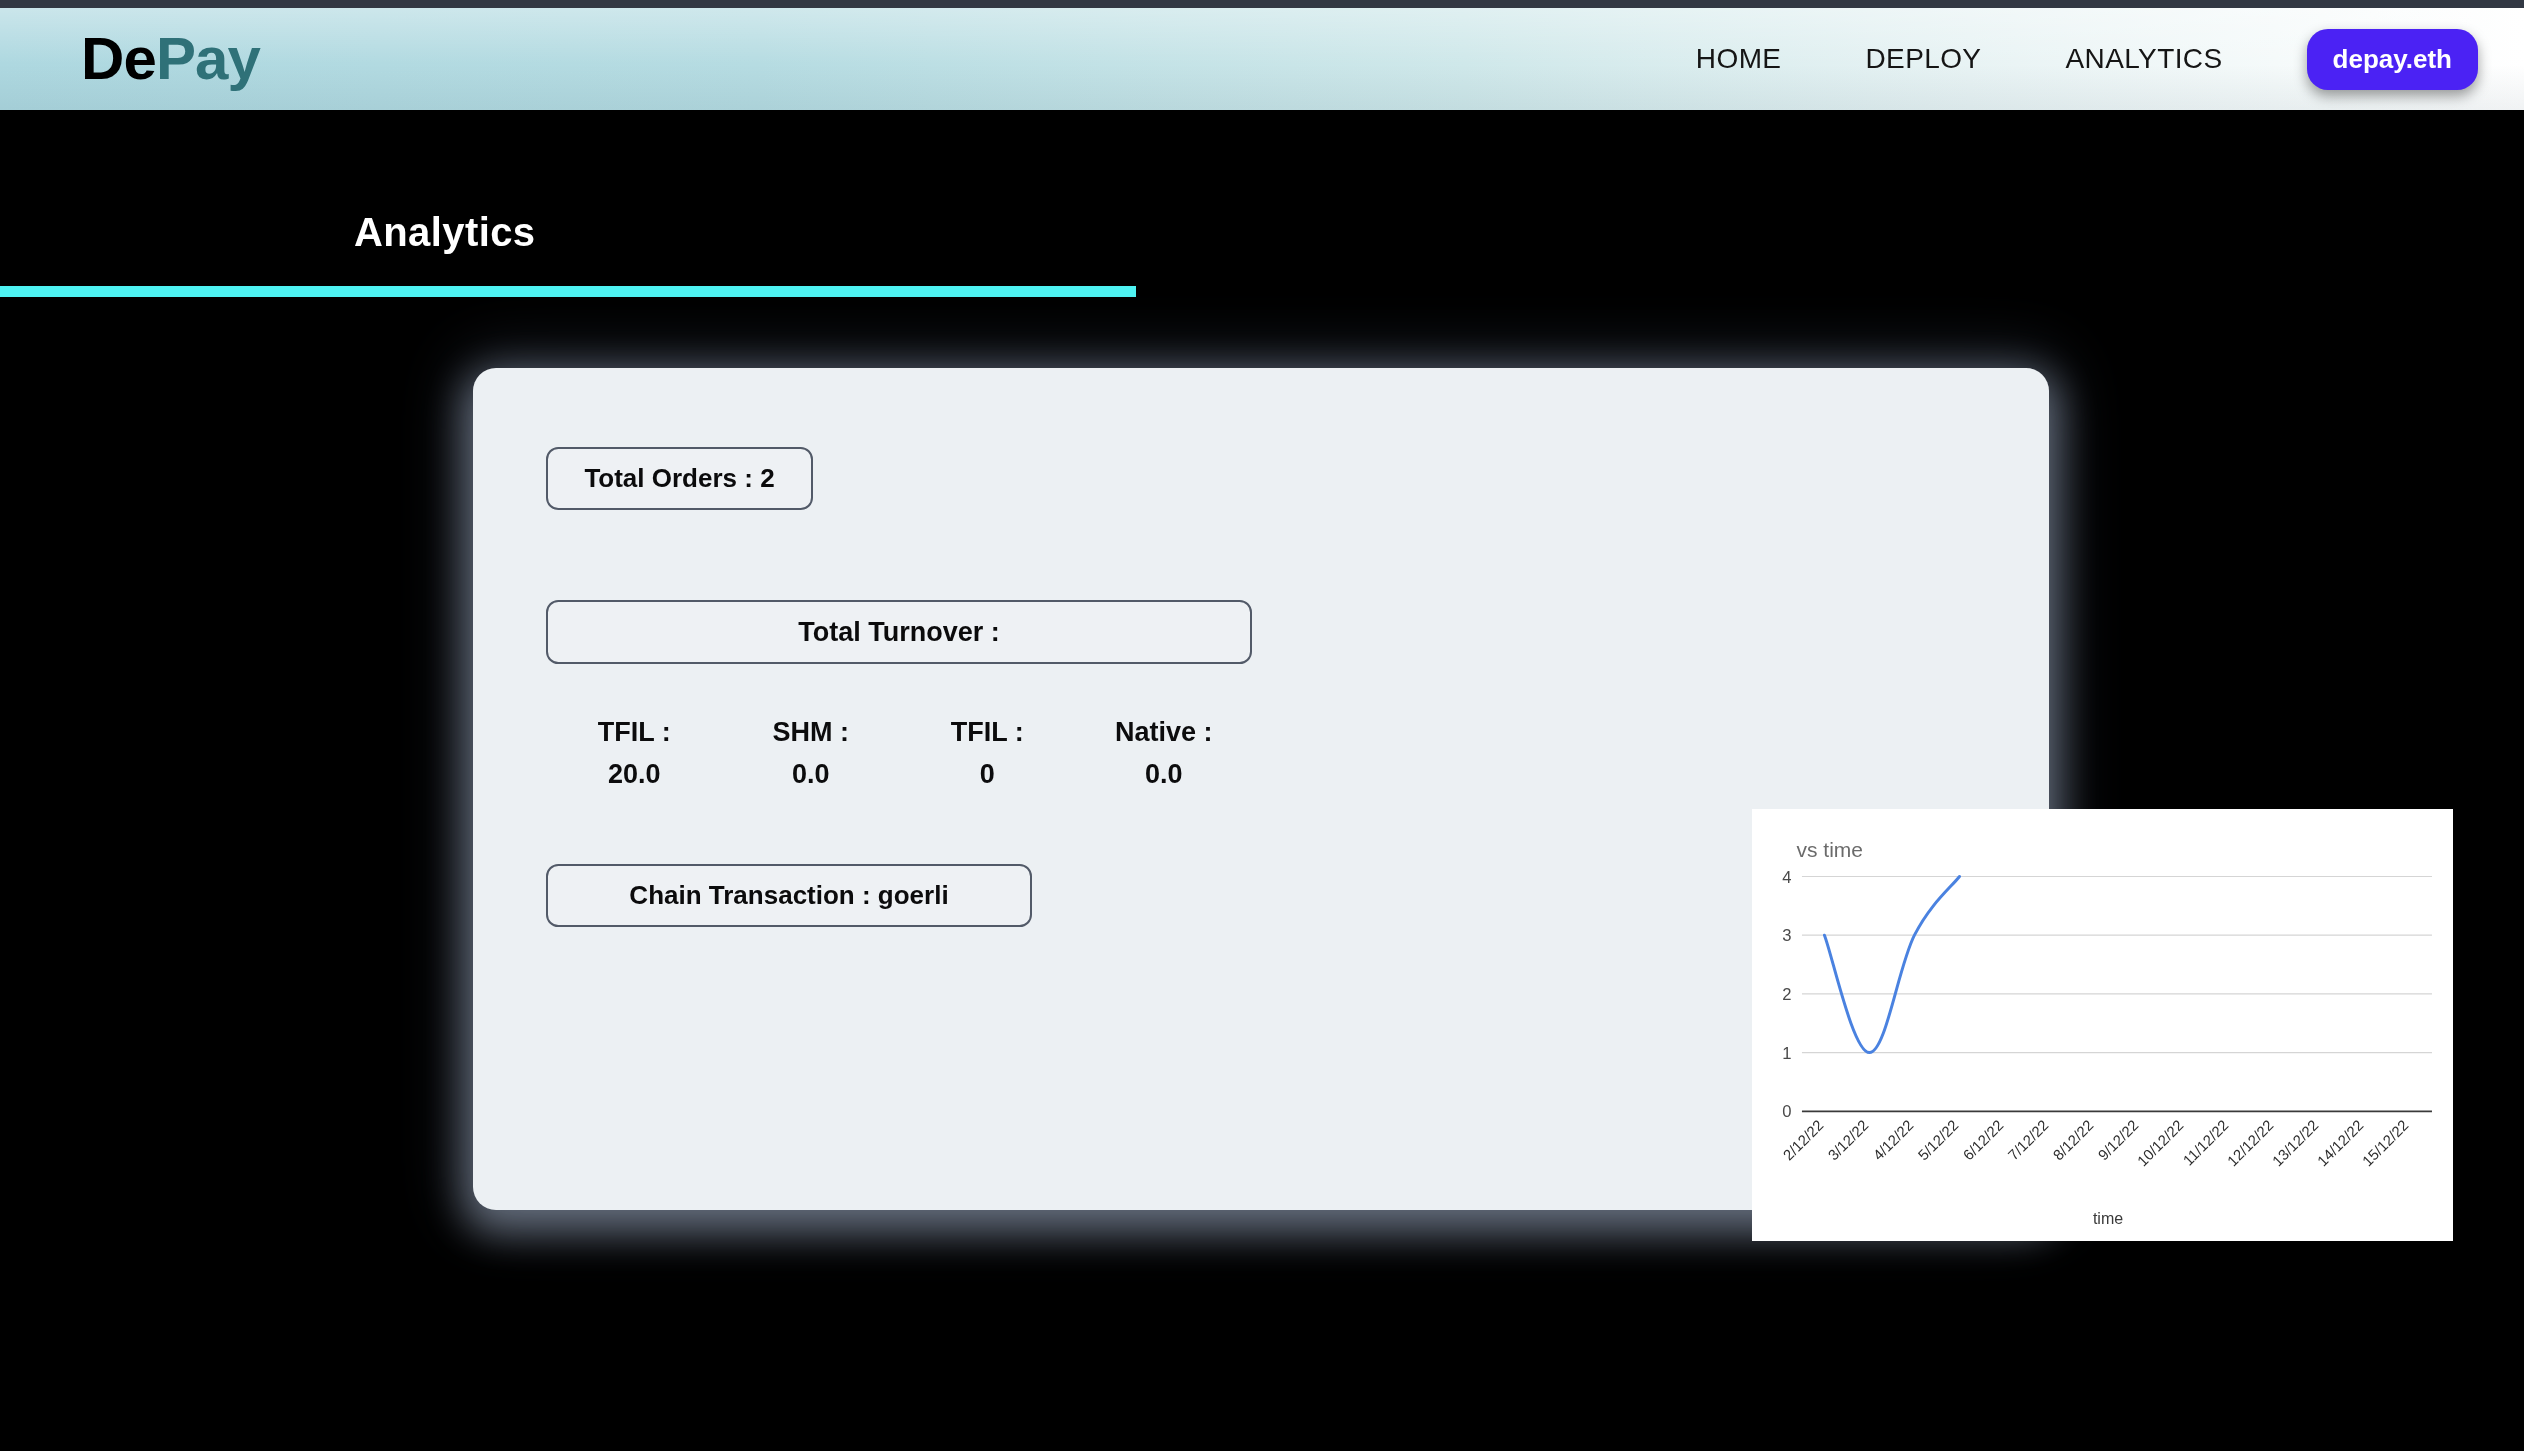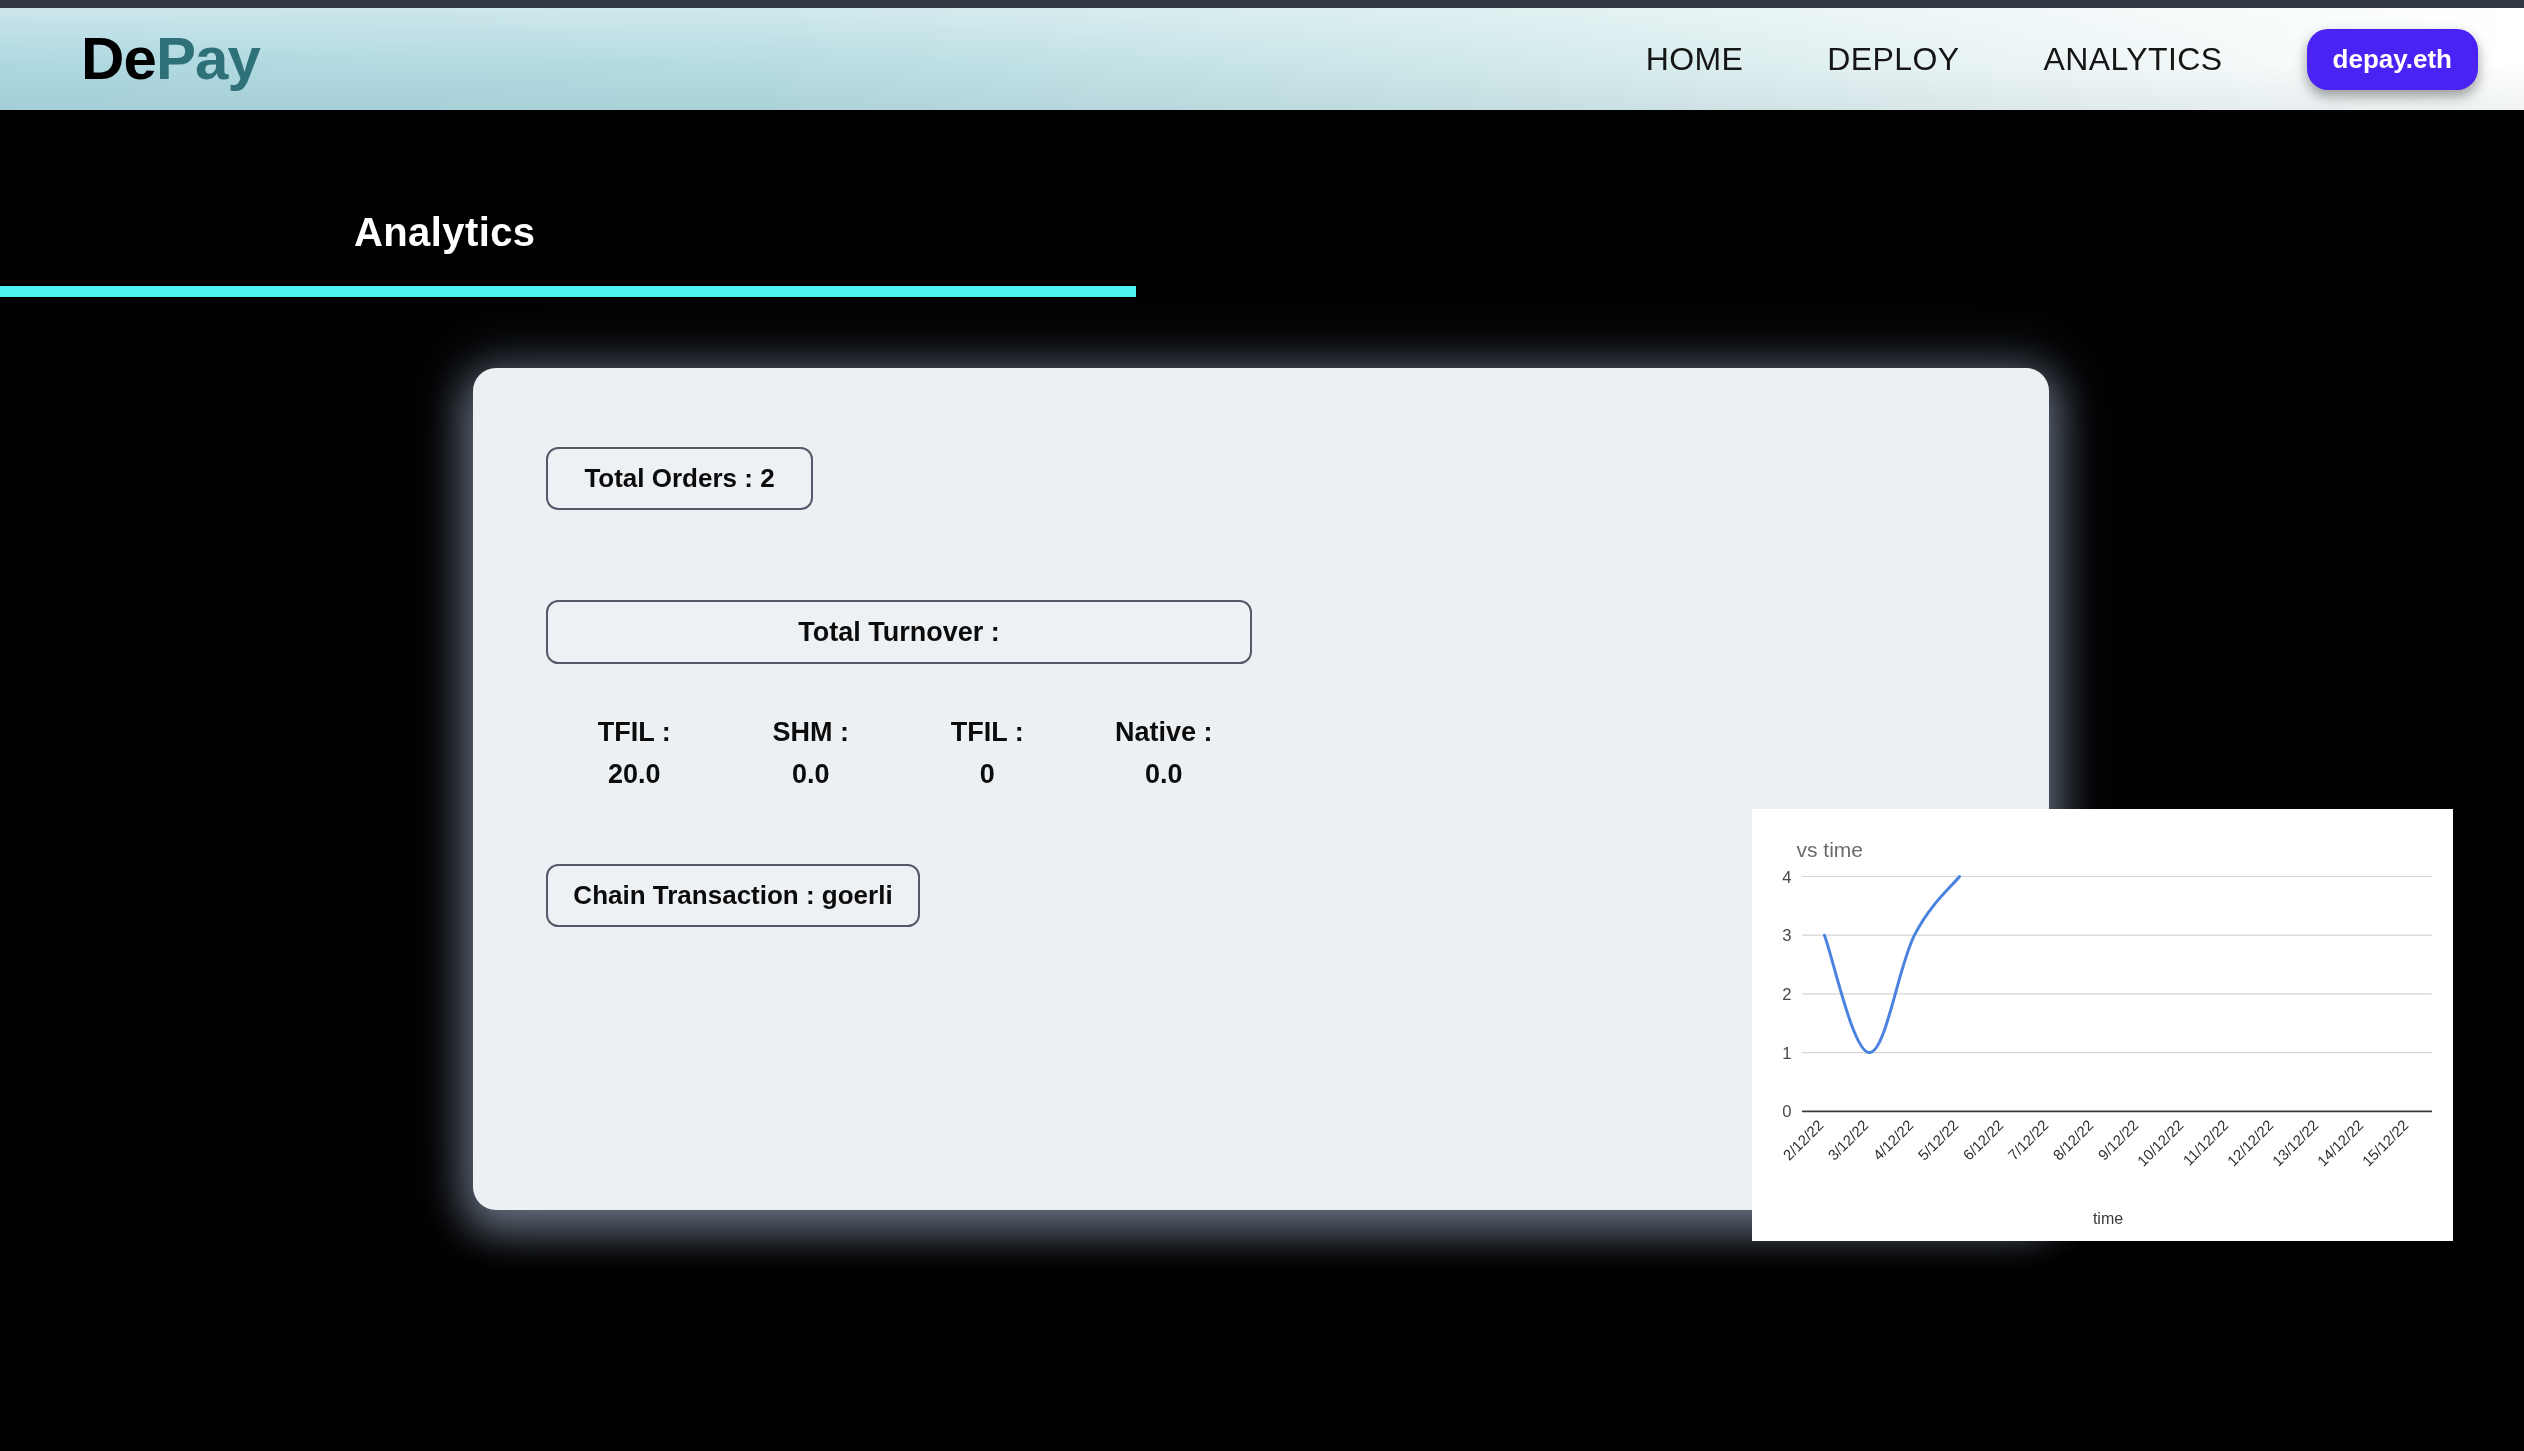--- a/index.html
+++ b/index.html
@@ -29,21 +29,21 @@
     font-size:60px; font-weight:bold; letter-spacing:-0.9px;
     line-height:1; user-select:none;
   }
   .logo .de { color:#000000; }
   .logo .pay { color:#2f7178; }
 
   .nav {
     display:flex; align-items:center; gap:0;
   }
   .nav-link {
-    font-size:32px; color:#151515; letter-spacing:0.4px;
+    font-size:28px; color:#151515; letter-spacing:0.4px;
     padding:0 42px; text-decoration:none; white-space:nowrap;
     cursor:pointer;
   }
   .wallet-pill {
     margin-left:42px;
     background:#4b22f4;
     color:#ffffff;
     font-size:26px; font-weight:bold;
     padding:15px 26px;
     border-radius:21px;
@@ -84,21 +84,21 @@
     display:flex; align-items:center; justify-content:center;
     font-weight:bold; color:#0b0b0c;
   }
   .box-orders {
     top:79px; left:73px; width:267px; height:63px; font-size:26px;
   }
   .box-turnover {
     top:232px; left:73px; width:706px; height:64px; font-size:27px;
   }
   .box-chain {
-    top:496px; left:73px; width:374px; height:63px; font-size:26px;
+    top:496px; left:73px; width:486px; height:63px; font-size:26px;
   }
 
   .token-row {
     position:absolute; top:351px; left:73px; width:706px;
     display:flex;
   }
   .token-cell {
     flex:1; text-align:center;
   }
   .token-label {

